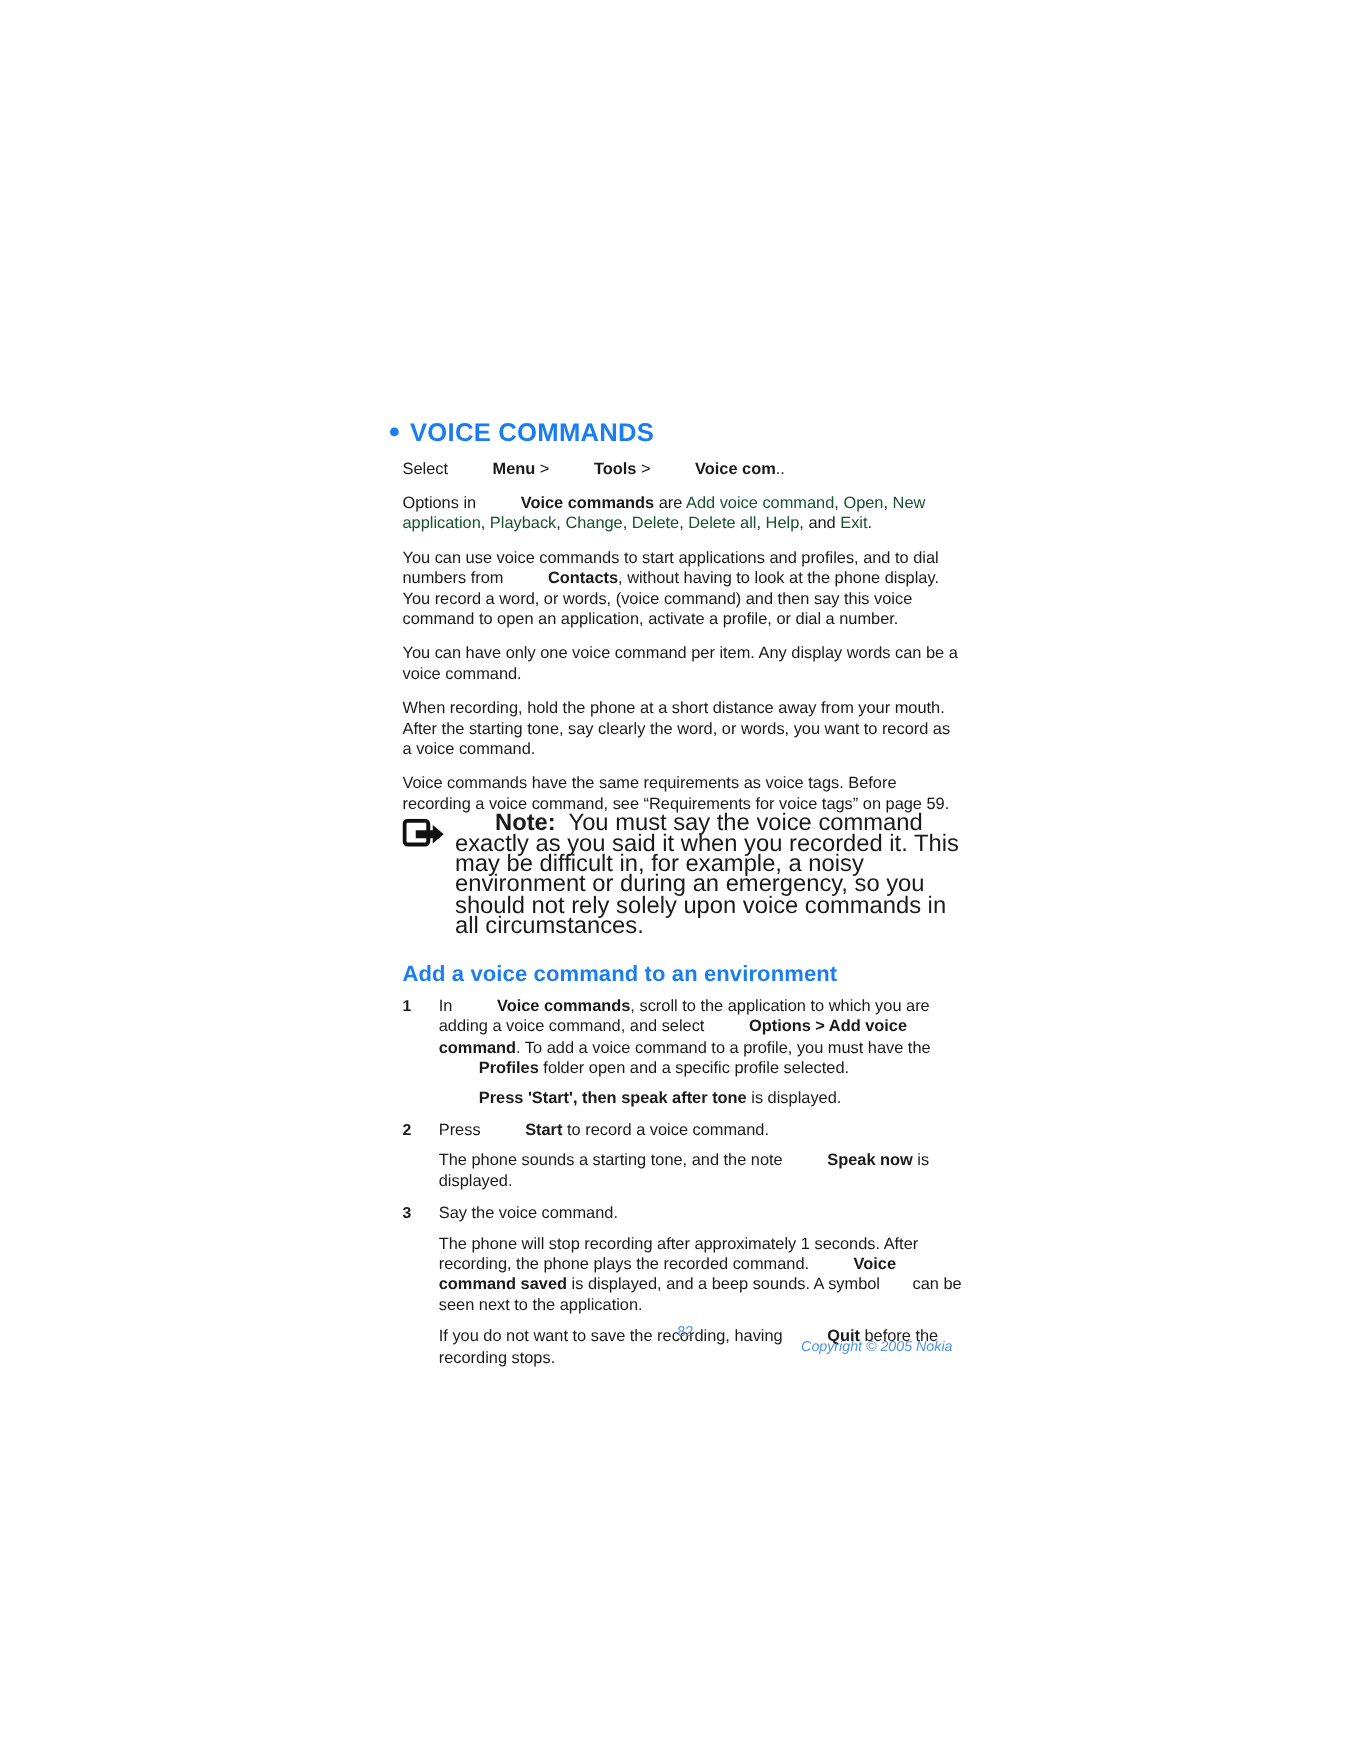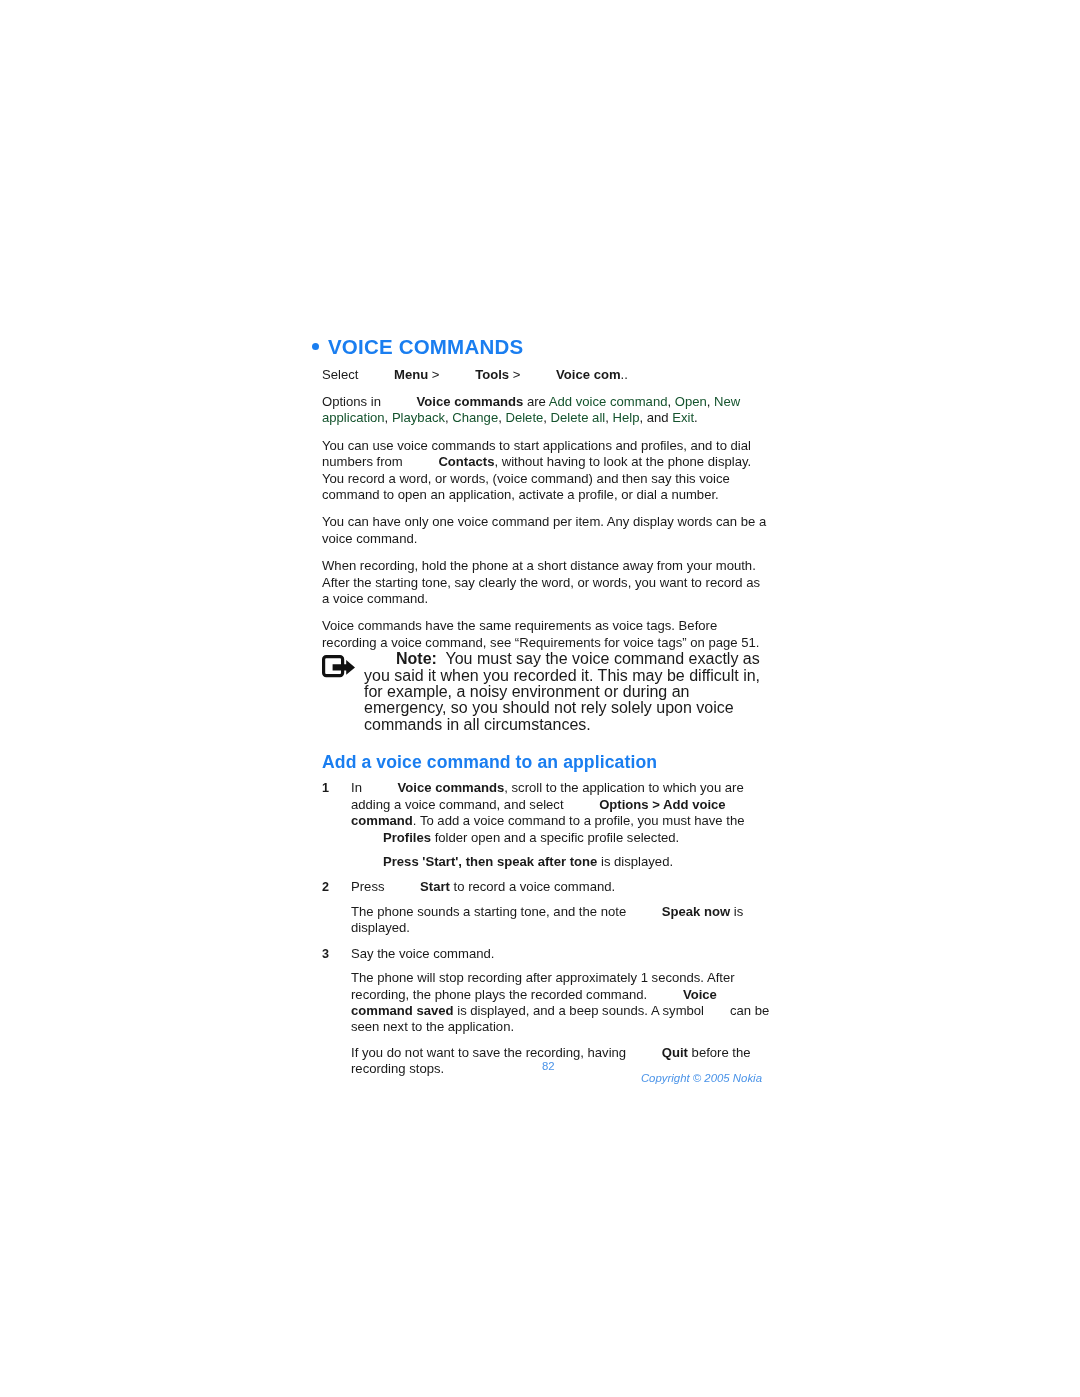--- a/index.html
+++ b/index.html
@@ -85,21 +85,21 @@
     width: 448px;
   }
   .note-icon {
     flex: 0 0 auto;
     width: 42px;
     padding-top: 4px;
   }
   .note-icon svg { display: block; }
   .note-text {
     flex: 1 1 auto;
-    font-size: 16px;
+    font-size: 19px;
     line-height: 16.4px;
   }
 
   
   .section-heading {
     margin: 19px 0 8px 10px;
     font-size: 17.6px;
     font-weight: bold;
     color: #1a7ef0;
     letter-spacing: 0.1px;
@@ -177,35 +177,35 @@
       <p class="para"><span>Select </span><b>Menu</b><span> &gt; </span><b>Tools</b><span> &gt; </span><b>Voice com</b><span>..</span></p>
 
       <p class="para"><span>Options in </span><b>Voice commands</b><span> are </span><span class="opt">Add voice command</span>, <span class="opt">Open</span>, <span class="opt">New application</span>, <span class="opt">Playback</span>, <span class="opt">Change</span>, <span class="opt">Delete</span>, <span class="opt">Delete all</span>, <span class="opt">Help</span>, <span>and </span><span class="opt">Exit</span><span>.</span></p>
 
       <p class="para"><span>You can use voice commands to start applications and profiles, and to dial numbers from </span><b>Contacts</b><span>, without having to look at the phone display. You record a word, or words, (voice command) and then say this voice command to open an application, activate a profile, or dial a number.</span></p>
 
       <p class="para">You can have only one voice command per item. Any display words can be a voice command.</p>
 
       <p class="para">When recording, hold the phone at a short distance away from your mouth. After the starting tone, say clearly the word, or words, you want to record as a voice command.</p>
 
-      <p class="para">Voice commands have the same requirements as voice tags. Before recording a voice command, see “Requirements for voice tags” on page 51.</p>
+      <p class="para">Voice commands have the same requirements as voice tags. Before recording a voice command, see “Requirements for voice tags” on page 59.</p>
 
     </div>
 
     <div class="note-block">
       <div class="note-icon">
         <svg width="34" height="25" viewBox="0 0 34 25" xmlns="http://www.w3.org/2000/svg">
           <rect x="1.6" y="1.6" width="19" height="19" rx="2.6" ry="2.6" fill="none" stroke="#111111" stroke-width="3.2"></rect>
           <path d="M10.6 9.2 H24.2 V5.0 L33 12.4 L24.2 19.8 V15.6 H10.6 Z" fill="#111111"></path>
         </svg>
       </div>
       <div class="note-text"><b>Note:</b>&nbsp; <span>You must say the voice command exactly as you said it when you recorded it. This may be difficult in, for example, a noisy environment or during an emergency, so you should not rely solely upon voice commands in all circumstances.</span></div>
     </div>
 
-    <div class="section-heading">Add a voice command to an application</div>
+    <div class="section-heading">Add a voice command to an environment</div>
 
     <div class="step">
       <div class="step-num">1</div>
       <div class="step-body"><span>In </span><b>Voice commands</b><span>, scroll to the application to which you are adding a voice command, and select </span><b>Options &gt; Add voice command</b><span>. To add a voice command to a profile, you must have the </span><b>Profiles</b><span> folder open and a specific profile selected.</span></div>
     </div>
 
     <div class="sub-para"><b>Press 'Start', then speak after tone</b><span> is displayed.</span></div>
 
     <div class="step">
       <div class="step-num">2</div>

